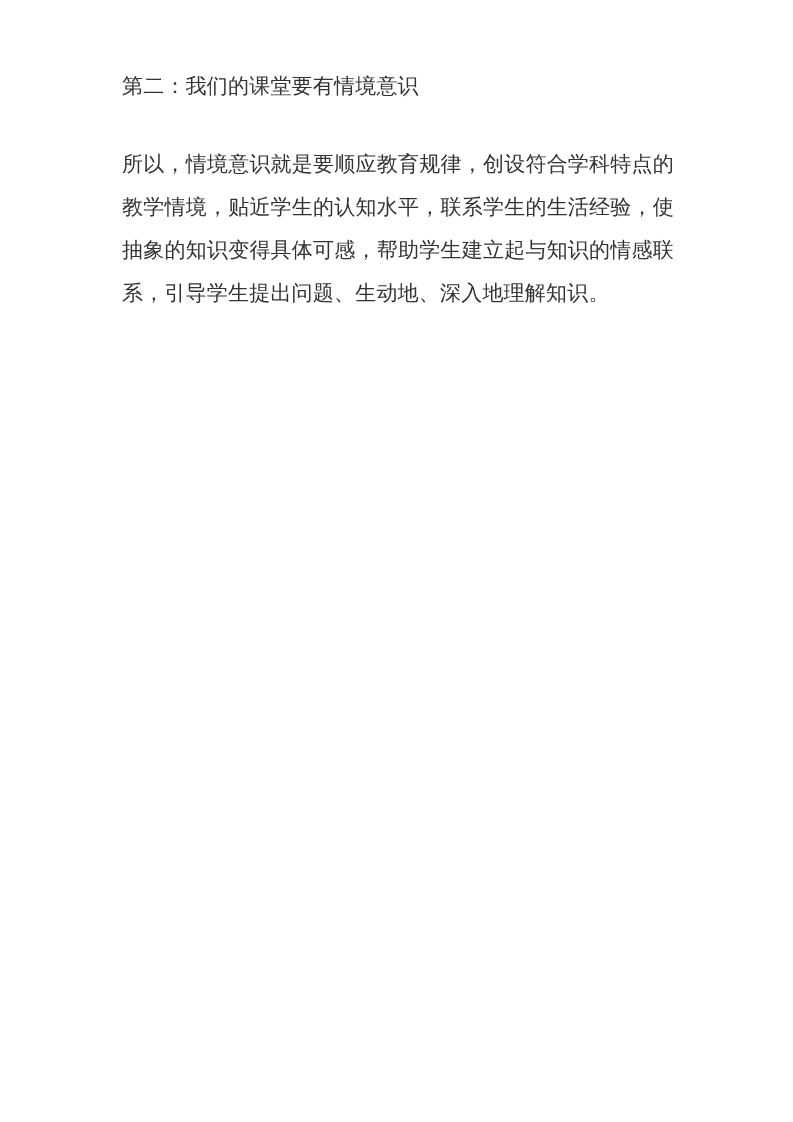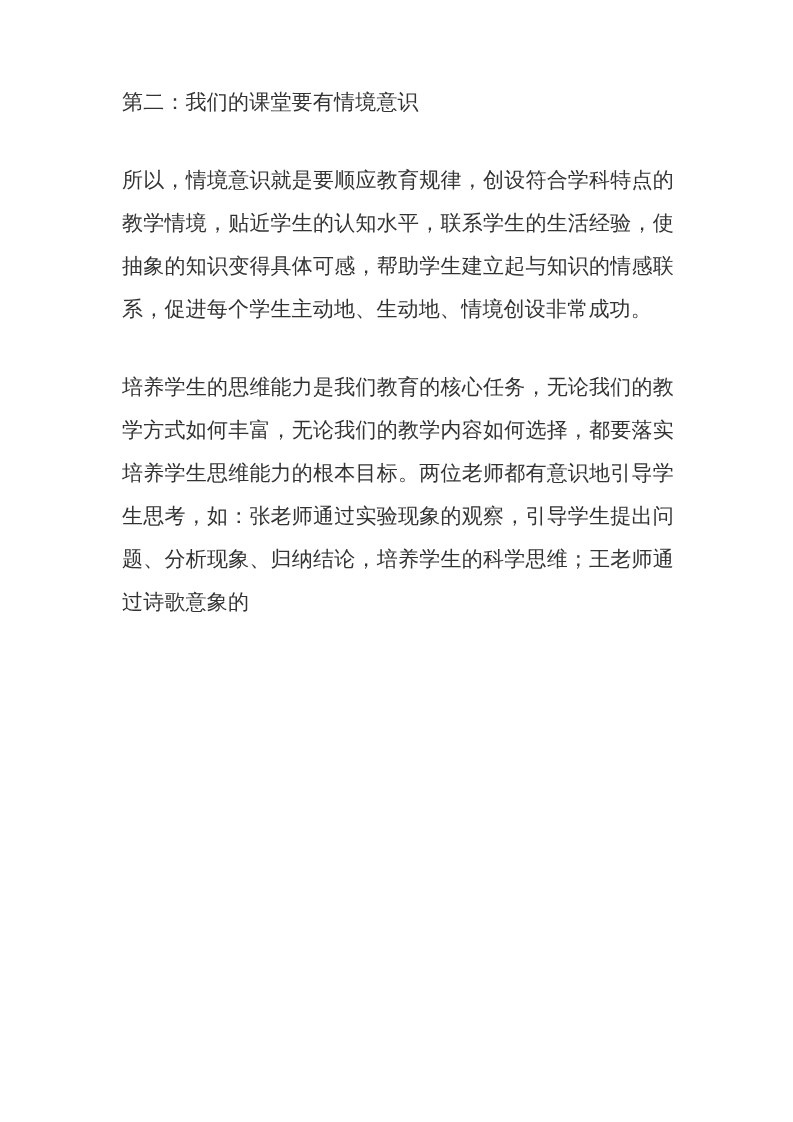--- a/index.html
+++ b/index.html
@@ -11,21 +11,21 @@
     width: 793px;
     height: 1122px;
     overflow: hidden;
     font-family: "Liberation Sans", sans-serif;
   }
   .page {
     box-sizing: border-box;
     width: 649px;
     height: 1122px;
     background: #ffffff;
-    padding: 80px 121px 0 122px;
+    padding: 64px 121px 0 122px;
   }
   .doc-body {
     width: 552px;
   }
   .heading,
   .paragraph {
     margin: 0 0 35px 0;
     font-size: 21px;
     line-height: 43px;
     font-weight: normal;
@@ -40,16 +40,15 @@
   .heading {
     white-space: nowrap;
   }
 </style>
 </head>
 <body>
 
 <div class="page">
   <div class="doc-body" id="doc-body">
       <div class="heading">第二：我们的课堂要有情境意识</div>
-      <div class="paragraph">所以，情境意识就是要顺应教育规律，创设符合学科特点的教学情境，贴近学生的认知水平，联系学生的生活经验，使抽象的知识变得具体可感，帮助学生建立起与知识的情感联系，促进每个学生主动地、生动地、情境创设非常成功。</div>
-      <div class="paragraph">培养学生的思维能力是我们教育的核心任务，无论我们的教学方式如何丰富，无论我们的教学内容如何选择，都要落实培养学生思维能力的根本目标。两位老师都有意识地引导学生思考，如：张老师通过实验现象的观察，引导学生提出问题、分析现象、归纳结论，培养学生的科学思维；王老师通过诗歌意象的</div>
+      <div class="paragraph">所以，情境意识就是要顺应教育规律，创设符合学科特点的教学情境，贴近学生的认知水平，联系学生的生活经验，使抽象的知识变得具体可感，帮助学生建立起与知识的情感联系，引导学生提出问题、生动地、深入地理解知识。</div>
     </div>
 </div>
 
 </body></html>

